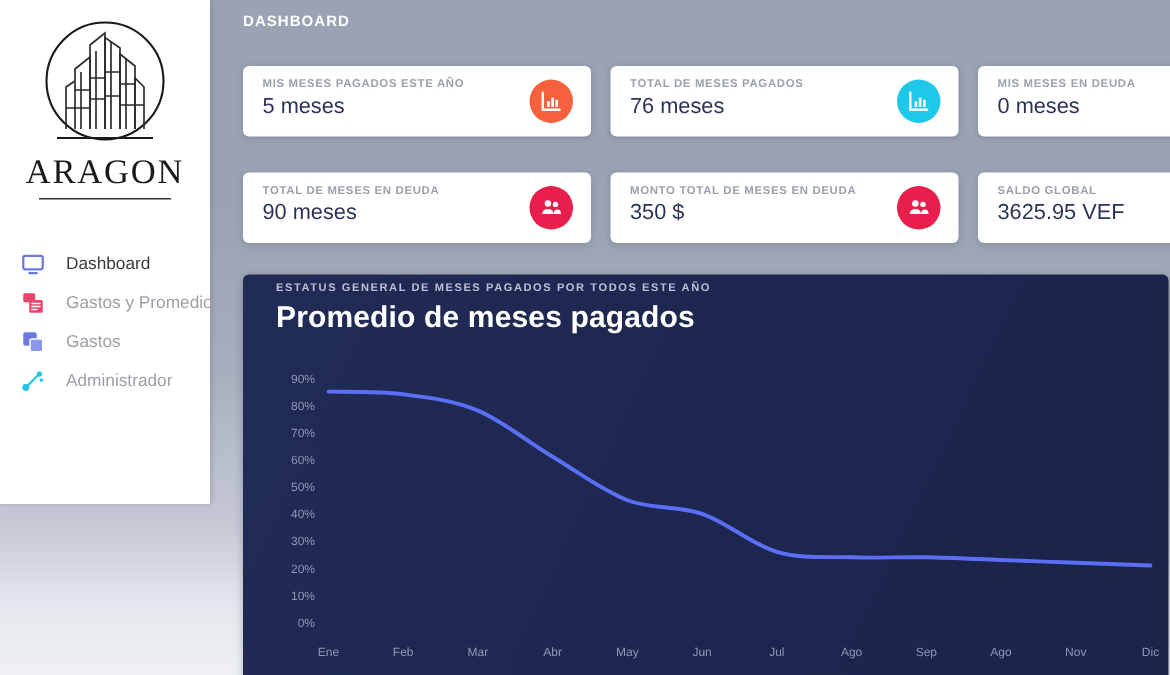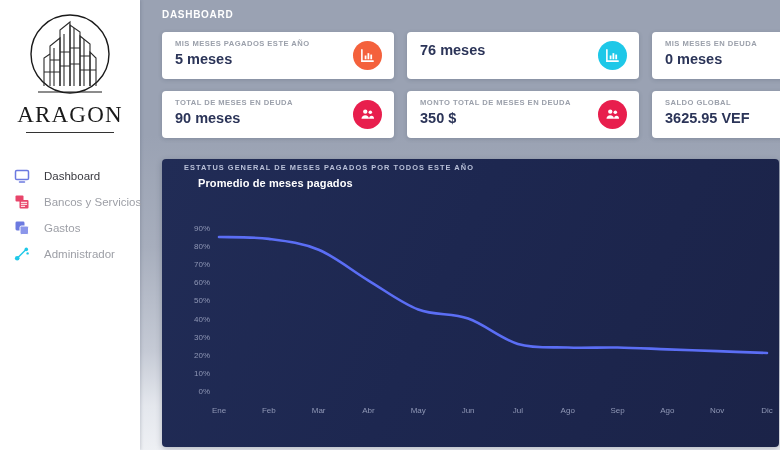--- a/index.html
+++ b/index.html
@@ -14,21 +14,21 @@
   #bg-gradient{
     position:absolute; inset:0;
     background:linear-gradient(to bottom,
       #9aa2b3 0%, #9aa2b3 30%, #a7aebd 55%,
       #c5cad5 78%, #e4e7ed 90%, #eef0f4 100%);
     z-index:0;
   }
 
   
   #sidebar{
-    position:absolute; left:0; top:0; width:140px; height:450px;
+    position:absolute; left:0; top:0; width:140px; height:336px;
     background:#ffffff; z-index:5;
     box-shadow:1px 0 3px rgba(40,50,70,.18);
   }
   .logo-wrap{ padding-top:8px; text-align:center; }
   .logo-mark{ width:100px; height:100px; margin:0 auto; display:block; }
   .logo-text{
     font-size:23px; letter-spacing:1.2px; color:#1a1a1a;
     font-weight:400; text-align:center; margin-top:-6px;
     font-family:"Liberation Serif", serif;
   }
@@ -53,34 +53,34 @@
   #main{
     position:absolute; left:140px; top:0; right:0; bottom:0; z-index:3;
   }
   #page-title{
     font-size:10px; font-weight:700; letter-spacing:.7px;
     color:#ffffff; padding:9px 0 0 22px;
   }
 
   
   .cards-row{
-    display:flex; gap:13px; padding:0 0 0 22px; margin-top:12px;
+    display:flex; gap:13px; padding:0 0 0 22px; margin-top:24px;
   }
   .card{
     background:#fff; border-radius:4px; height:47px;
     flex:0 0 232px; position:relative;
     box-shadow:0 1px 4px rgba(40,50,70,.20);
     padding:7px 12px 0 13px;
   }
   .card-label{
     font-size:7.6px; font-weight:700; letter-spacing:.45px;
     color:#9ba0ab; text-transform:uppercase; white-space:nowrap;
   }
   .card-value{
-    font-size:14.5px; font-weight:700; color:#2b3458; margin-top:3px;
+    font-size:14.5px; font-weight:400; color:#2b3458; margin-top:3px;
     white-space:nowrap;
   }
   .card-icon{
     position:absolute; right:12px; top:9px;
     width:29px; height:29px; border-radius:50%;
     display:flex; align-items:center; justify-content:center;
   }
   .card-icon svg{ width:15px; height:15px; }
 
   
@@ -88,22 +88,22 @@
     margin:21px 0 0 22px; width:617px; height:288px;
     background:linear-gradient(115deg,#212c56 0%,#1d2750 45%,#1b2348 100%);
     border-radius:4px; position:relative; overflow:hidden;
     box-shadow:0 2px 6px rgba(30,40,60,.28);
   }
   #chart-eyebrow{
     font-size:7.4px; font-weight:700; letter-spacing:1.05px;
     color:#b9c0d8; text-transform:uppercase; padding:4px 0 0 22px;
   }
   #chart-title{
-    font-size:11px; font-weight:700; color:#ffffff;
-    padding:5px 0 0 36px; letter-spacing:.1px;
+    font-size:20px; font-weight:700; color:#ffffff;
+    padding:5px 0 0 22px; letter-spacing:.1px;
   }
   #plot{ position:absolute; left:0; top:57px; width:617px; height:231px; }
   #plot svg{ display:block; width:617px; height:231px; }
   .ytick{ font-size:8px; fill:#8f97b5; font-family:"Liberation Sans", sans-serif; }
   .xtick{ font-size:8px; fill:#8f97b5; font-family:"Liberation Sans", sans-serif; text-anchor:middle; }
 </style>
 </head>
 <body>
 
 <div id="bg-gradient"></div>
@@ -143,21 +143,21 @@
     </div>
 
     <div class="nav-item">
       <span class="nav-icon">
         <svg viewBox="0 0 16 16">
             <rect x="1.5" y="1.5" width="8" height="6" rx="1" fill="#e8456a"></rect>
             <rect x="5.5" y="6" width="9" height="8.5" rx="1" fill="#e8456a"></rect>
             <path d="M7.3 8.3h5.4M7.3 10.3h5.4M7.3 12.3h3.4" stroke="#fff" stroke-width="1" stroke-linecap="round"></path>
           </svg>
       </span>
-      <span class="nav-label">Bancos y Servicios</span>
+      <span class="nav-label">Gastos y Promedio</span>
     </div>
 
     <div class="nav-item">
       <span class="nav-icon">
         <svg viewBox="0 0 16 16">
             <rect x="1.5" y="1.5" width="9" height="9" rx="1.4" fill="#6c7ae0"></rect>
             <rect x="6" y="6" width="8.5" height="8.5" rx="1.4" fill="#8b96ea" stroke="#fff" stroke-width="1"></rect>
           </svg>
       </span>
       <span class="nav-label">Gastos</span>
@@ -189,20 +189,21 @@
       <div class="card-icon" style="background:#f4613c">
         <svg viewBox="0 0 16 16">
             <path d="M2 2v12h12" fill="none" stroke="#fff" stroke-width="1.7" stroke-linecap="round"></path>
             <rect x="5" y="8" width="1.9" height="4" fill="#fff"></rect>
             <rect x="8" y="5.5" width="1.9" height="6.5" fill="#fff"></rect>
             <rect x="11" y="7" width="1.9" height="5" fill="#fff"></rect>
           </svg>
       </div>
     </div>
     <div class="card">
+      <div class="card-label">TOTAL DE MESES PAGADOS</div>
       <div class="card-value">76 meses</div>
       <div class="card-icon" style="background:#1ec8e8">
         <svg viewBox="0 0 16 16">
             <path d="M2 2v12h12" fill="none" stroke="#fff" stroke-width="1.7" stroke-linecap="round"></path>
             <rect x="5" y="8" width="1.9" height="4" fill="#fff"></rect>
             <rect x="8" y="5.5" width="1.9" height="6.5" fill="#fff"></rect>
             <rect x="11" y="7" width="1.9" height="5" fill="#fff"></rect>
           </svg>
       </div>
     </div>

